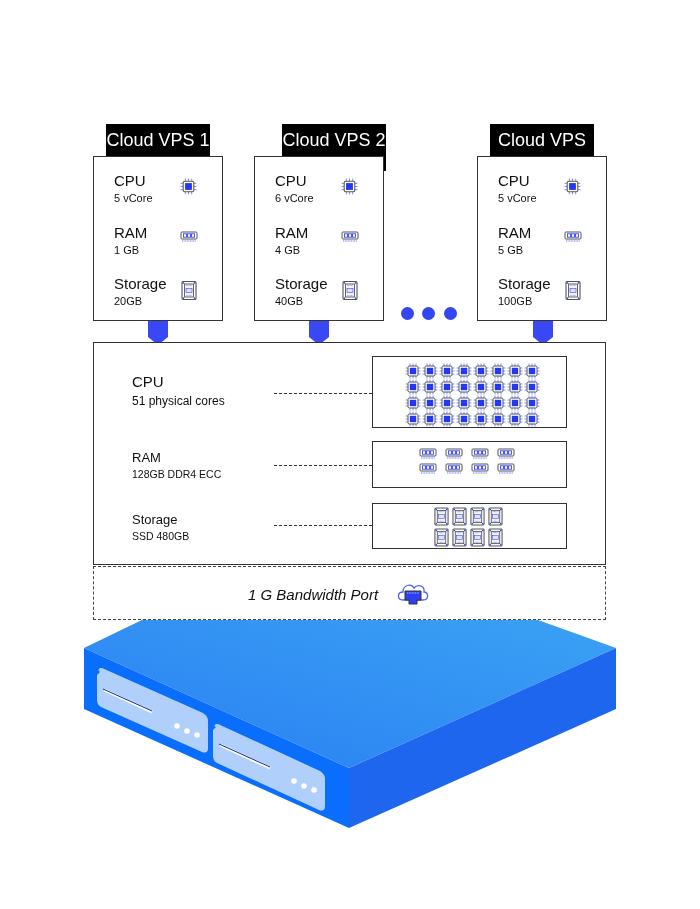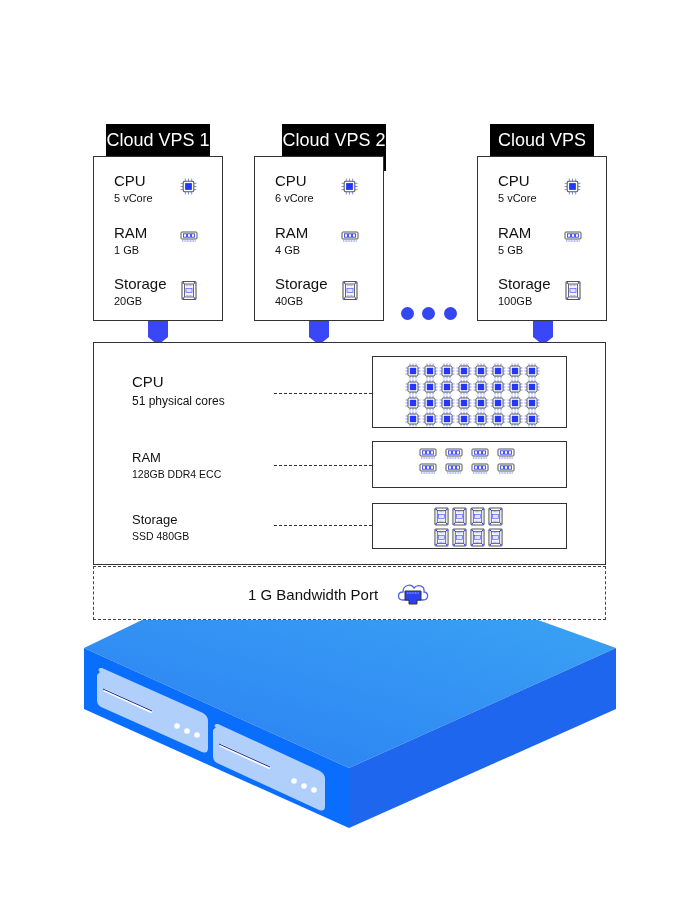--- a/index.html
+++ b/index.html
@@ -12,21 +12,21 @@
   .spec .v { font-size:11px; line-height:14px; color:#111; margin-top:2px; }
   .ico { position:absolute; }
   .conn { position:absolute; width:20px; height:24px; }
   .dot { position:absolute; width:13px; height:13px; border-radius:50%; background:#3446f0; }
   .host { position:absolute; left:93px; top:342px; width:513px; height:223px; border:1.3px solid #333; box-sizing:border-box; background:#fff; }
   .hspec { position:absolute; }
   .dash { position:absolute; border-top:1.3px dashed #333; height:0; }
   .rack { position:absolute; border:1.3px solid #333; box-sizing:border-box; background:#fff; }
   .grid { position:absolute; display:grid; }
   .port { position:absolute; left:93px; top:566px; width:513px; height:54px; border:1.3px dashed #444; border-top:none; box-sizing:border-box; }
-  .port-label { position:absolute; font-size:15px; color:#111; }
+  .port-label { position:absolute; font-size:15px; color:#111;font-style:italic; }
 </style>
 </head>
 <body>
 
 <svg width="0" height="0" style="position:absolute">
   <defs>
     <symbol id="sym-cpu" viewBox="0 0 16 16">
       <g stroke="#6b7be8" stroke-width="0.8">
         <line x1="5" y1="0.5" x2="5" y2="3"></line>
           <line x1="8" y1="0.5" x2="8" y2="3"></line>

